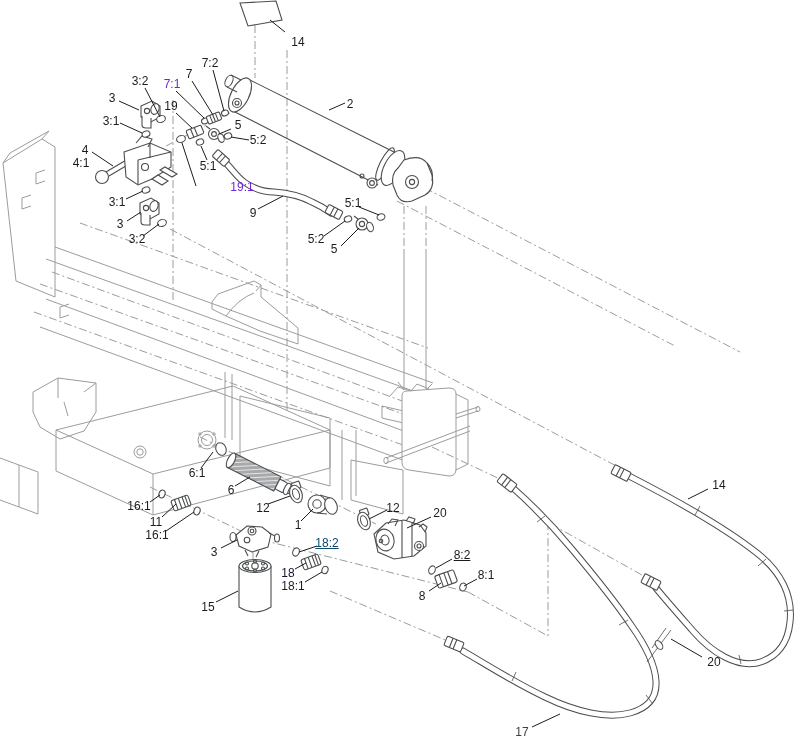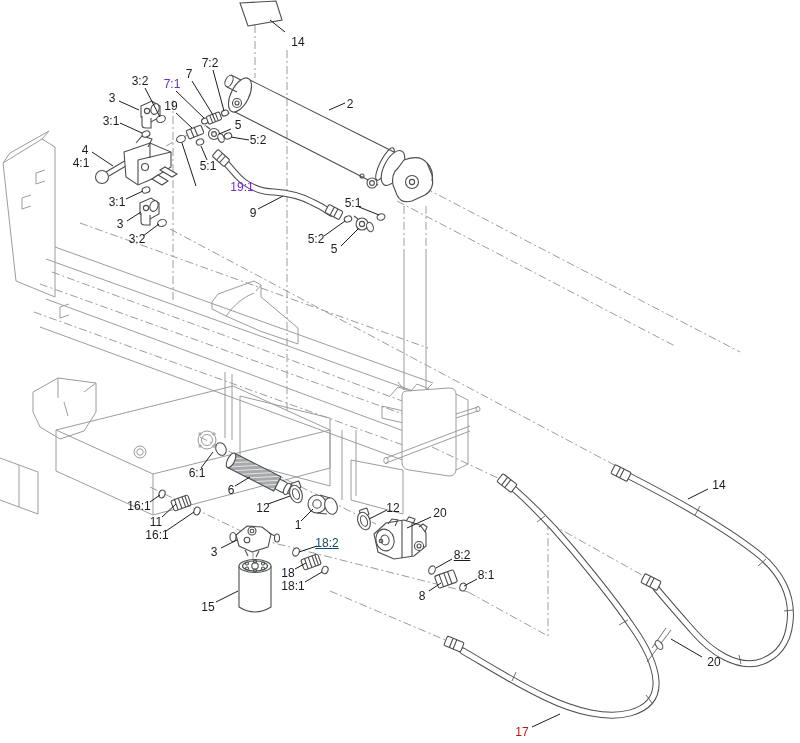--- a/index.html
+++ b/index.html
@@ -427,15 +427,15 @@
       <div class="co" style="left: 214px; top: 552px; color: rgb(28, 28, 30);">3</div>
       <div class="co" style="left: 327px; top: 543px; color: #0c4a6e; text-decoration: underline;">18:2</div>
       <div class="co" style="left: 288px; top: 573px; color: #0f172a;">18</div>
       <div class="co" style="left: 293px; top: 586px; color: rgb(28, 28, 30);">18:1</div>
       <div class="co" style="left: 462px; top: 555px; color: rgb(28, 28, 30); text-decoration: underline;">8:2</div>
       <div class="co" style="left: 486px; top: 575px; color: rgb(28, 28, 30);">8:1</div>
       <div class="co" style="left: 422px; top: 596px; color: rgb(28, 28, 30);">8</div>
       <div class="co" style="left: 208px; top: 607px; color: rgb(28, 28, 30);">15</div>
       <div class="co" style="left: 719px; top: 485px; color: rgb(28, 28, 30);">14</div>
       <div class="co" style="left: 714px; top: 662px; color: rgb(28, 28, 30);">20</div>
-      <div class="co" style="left: 522px; top: 732px; color: #b91c1c;">17</div>
+      <div class="co" style="left: 522px; top: 732px; color: #404040;">17</div>
     </div>
 </div>
 
 </body></html>

